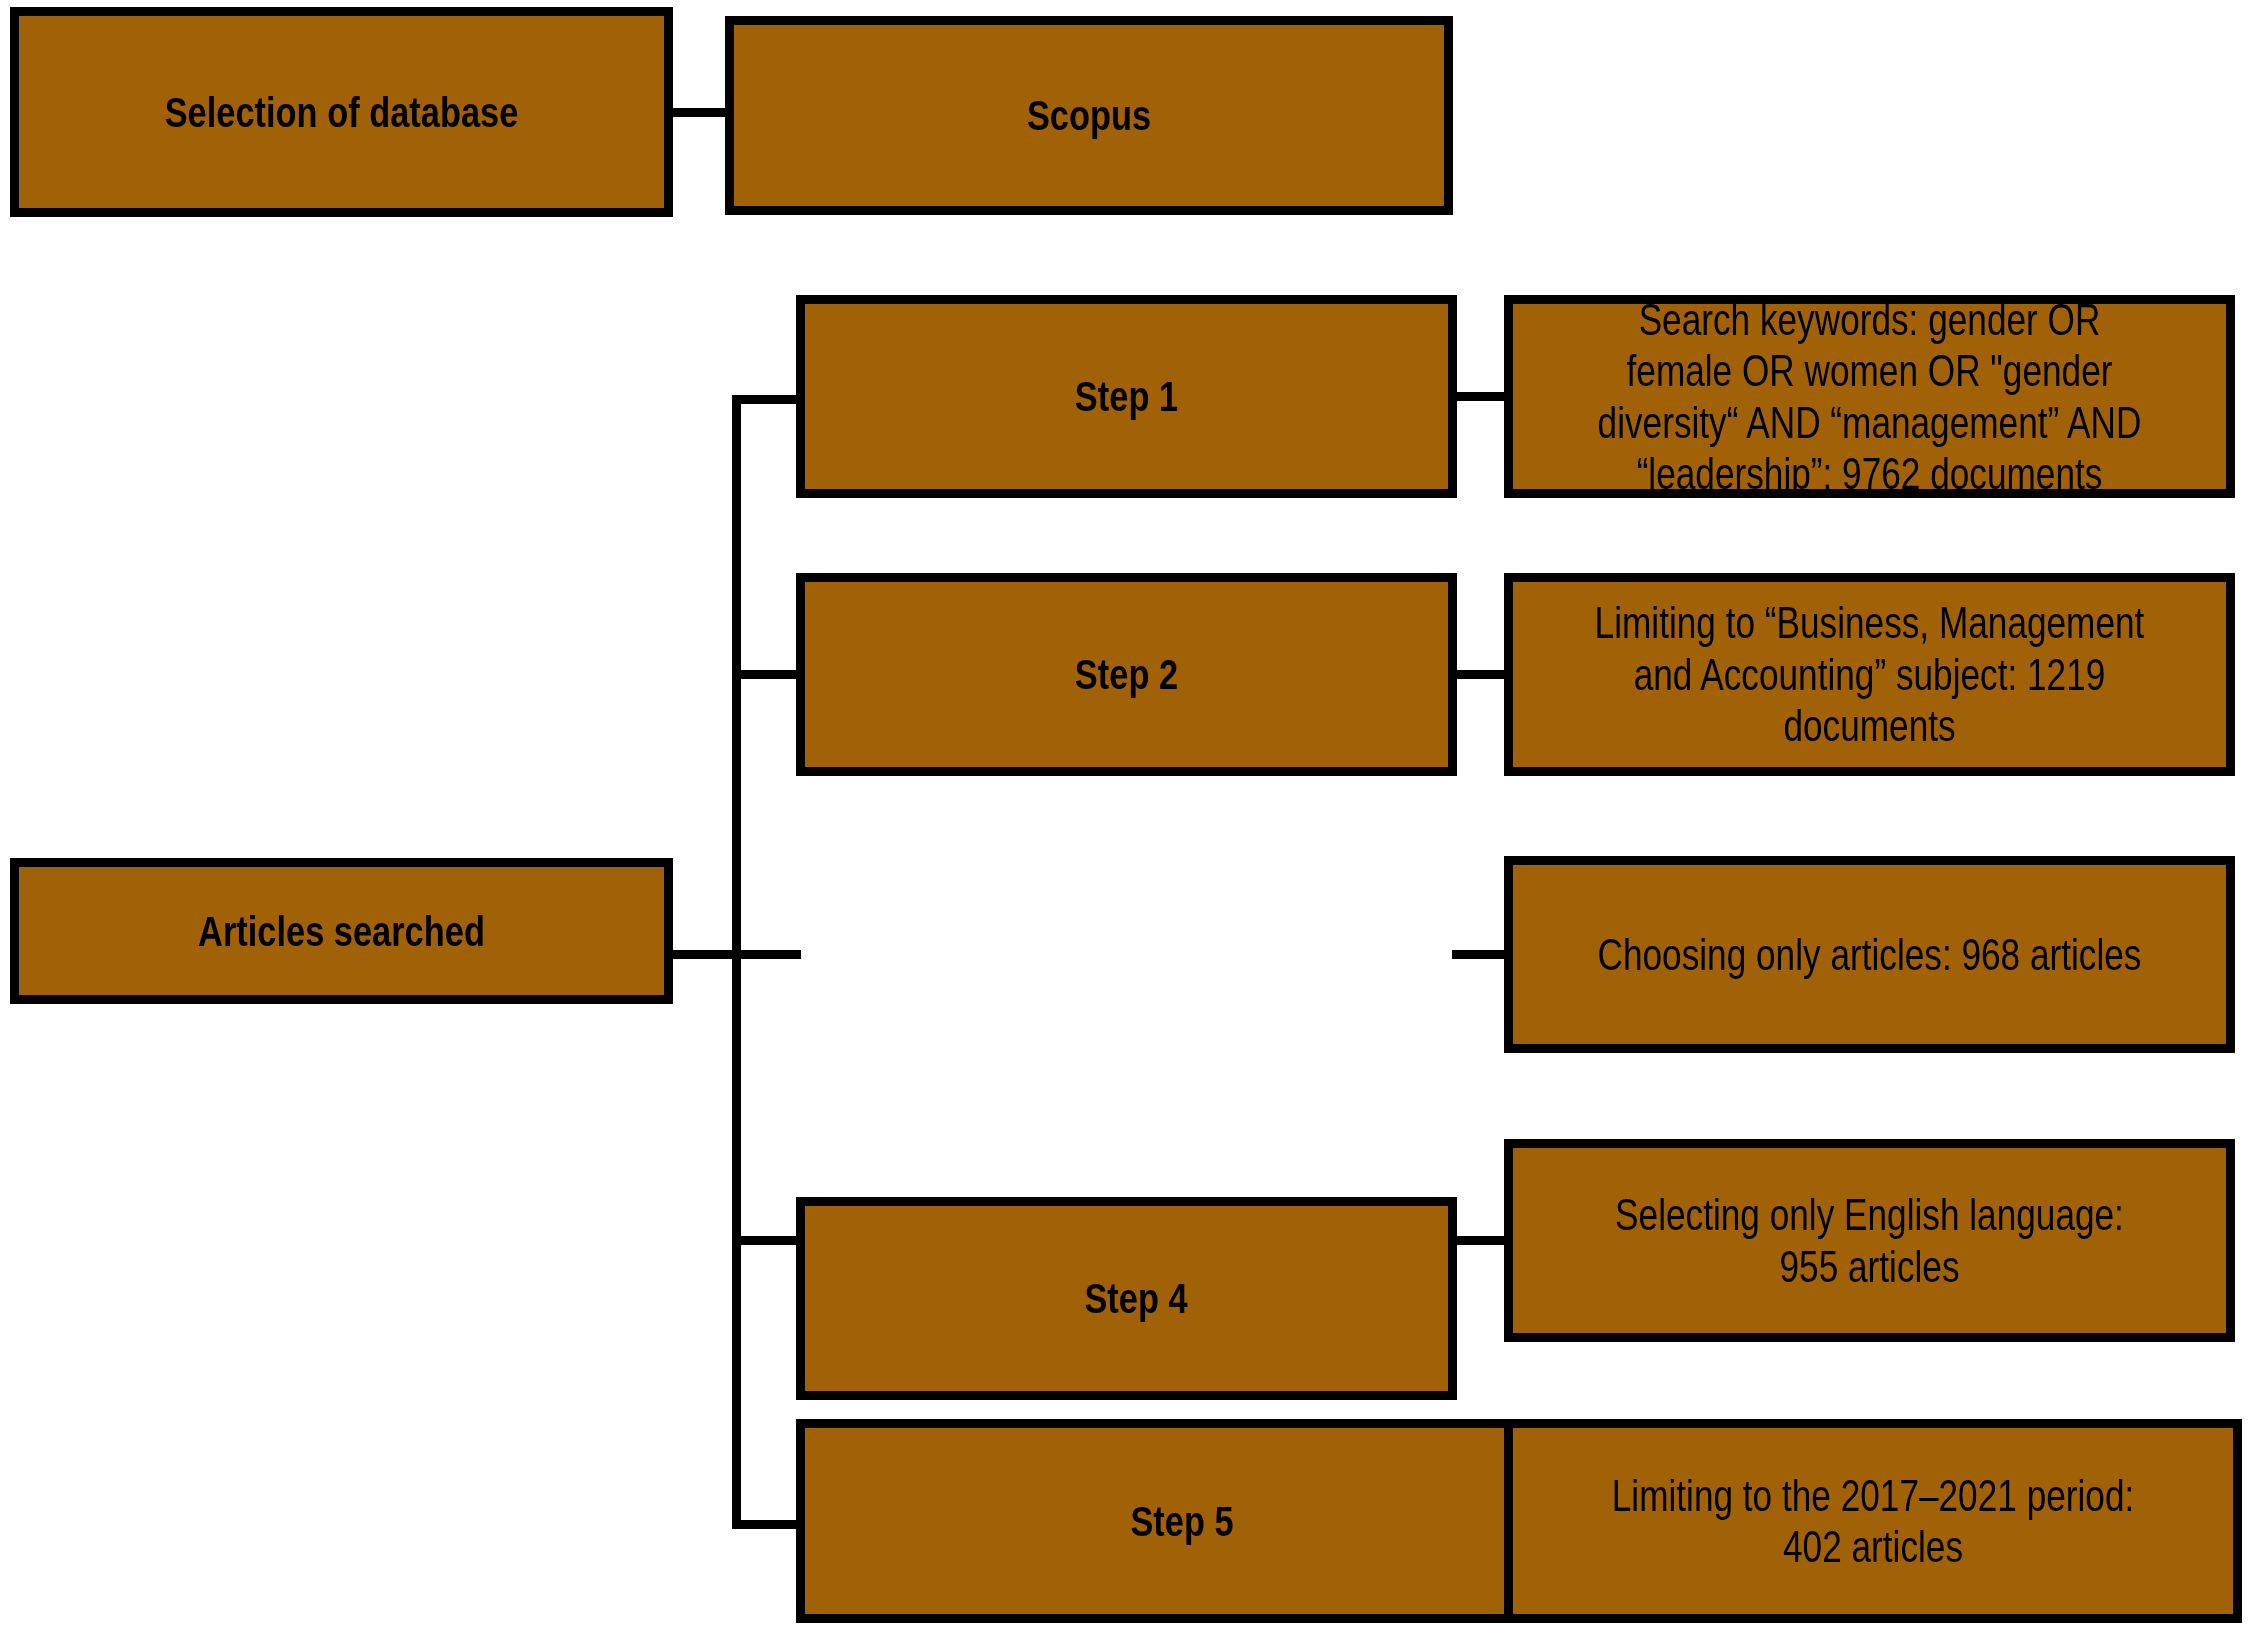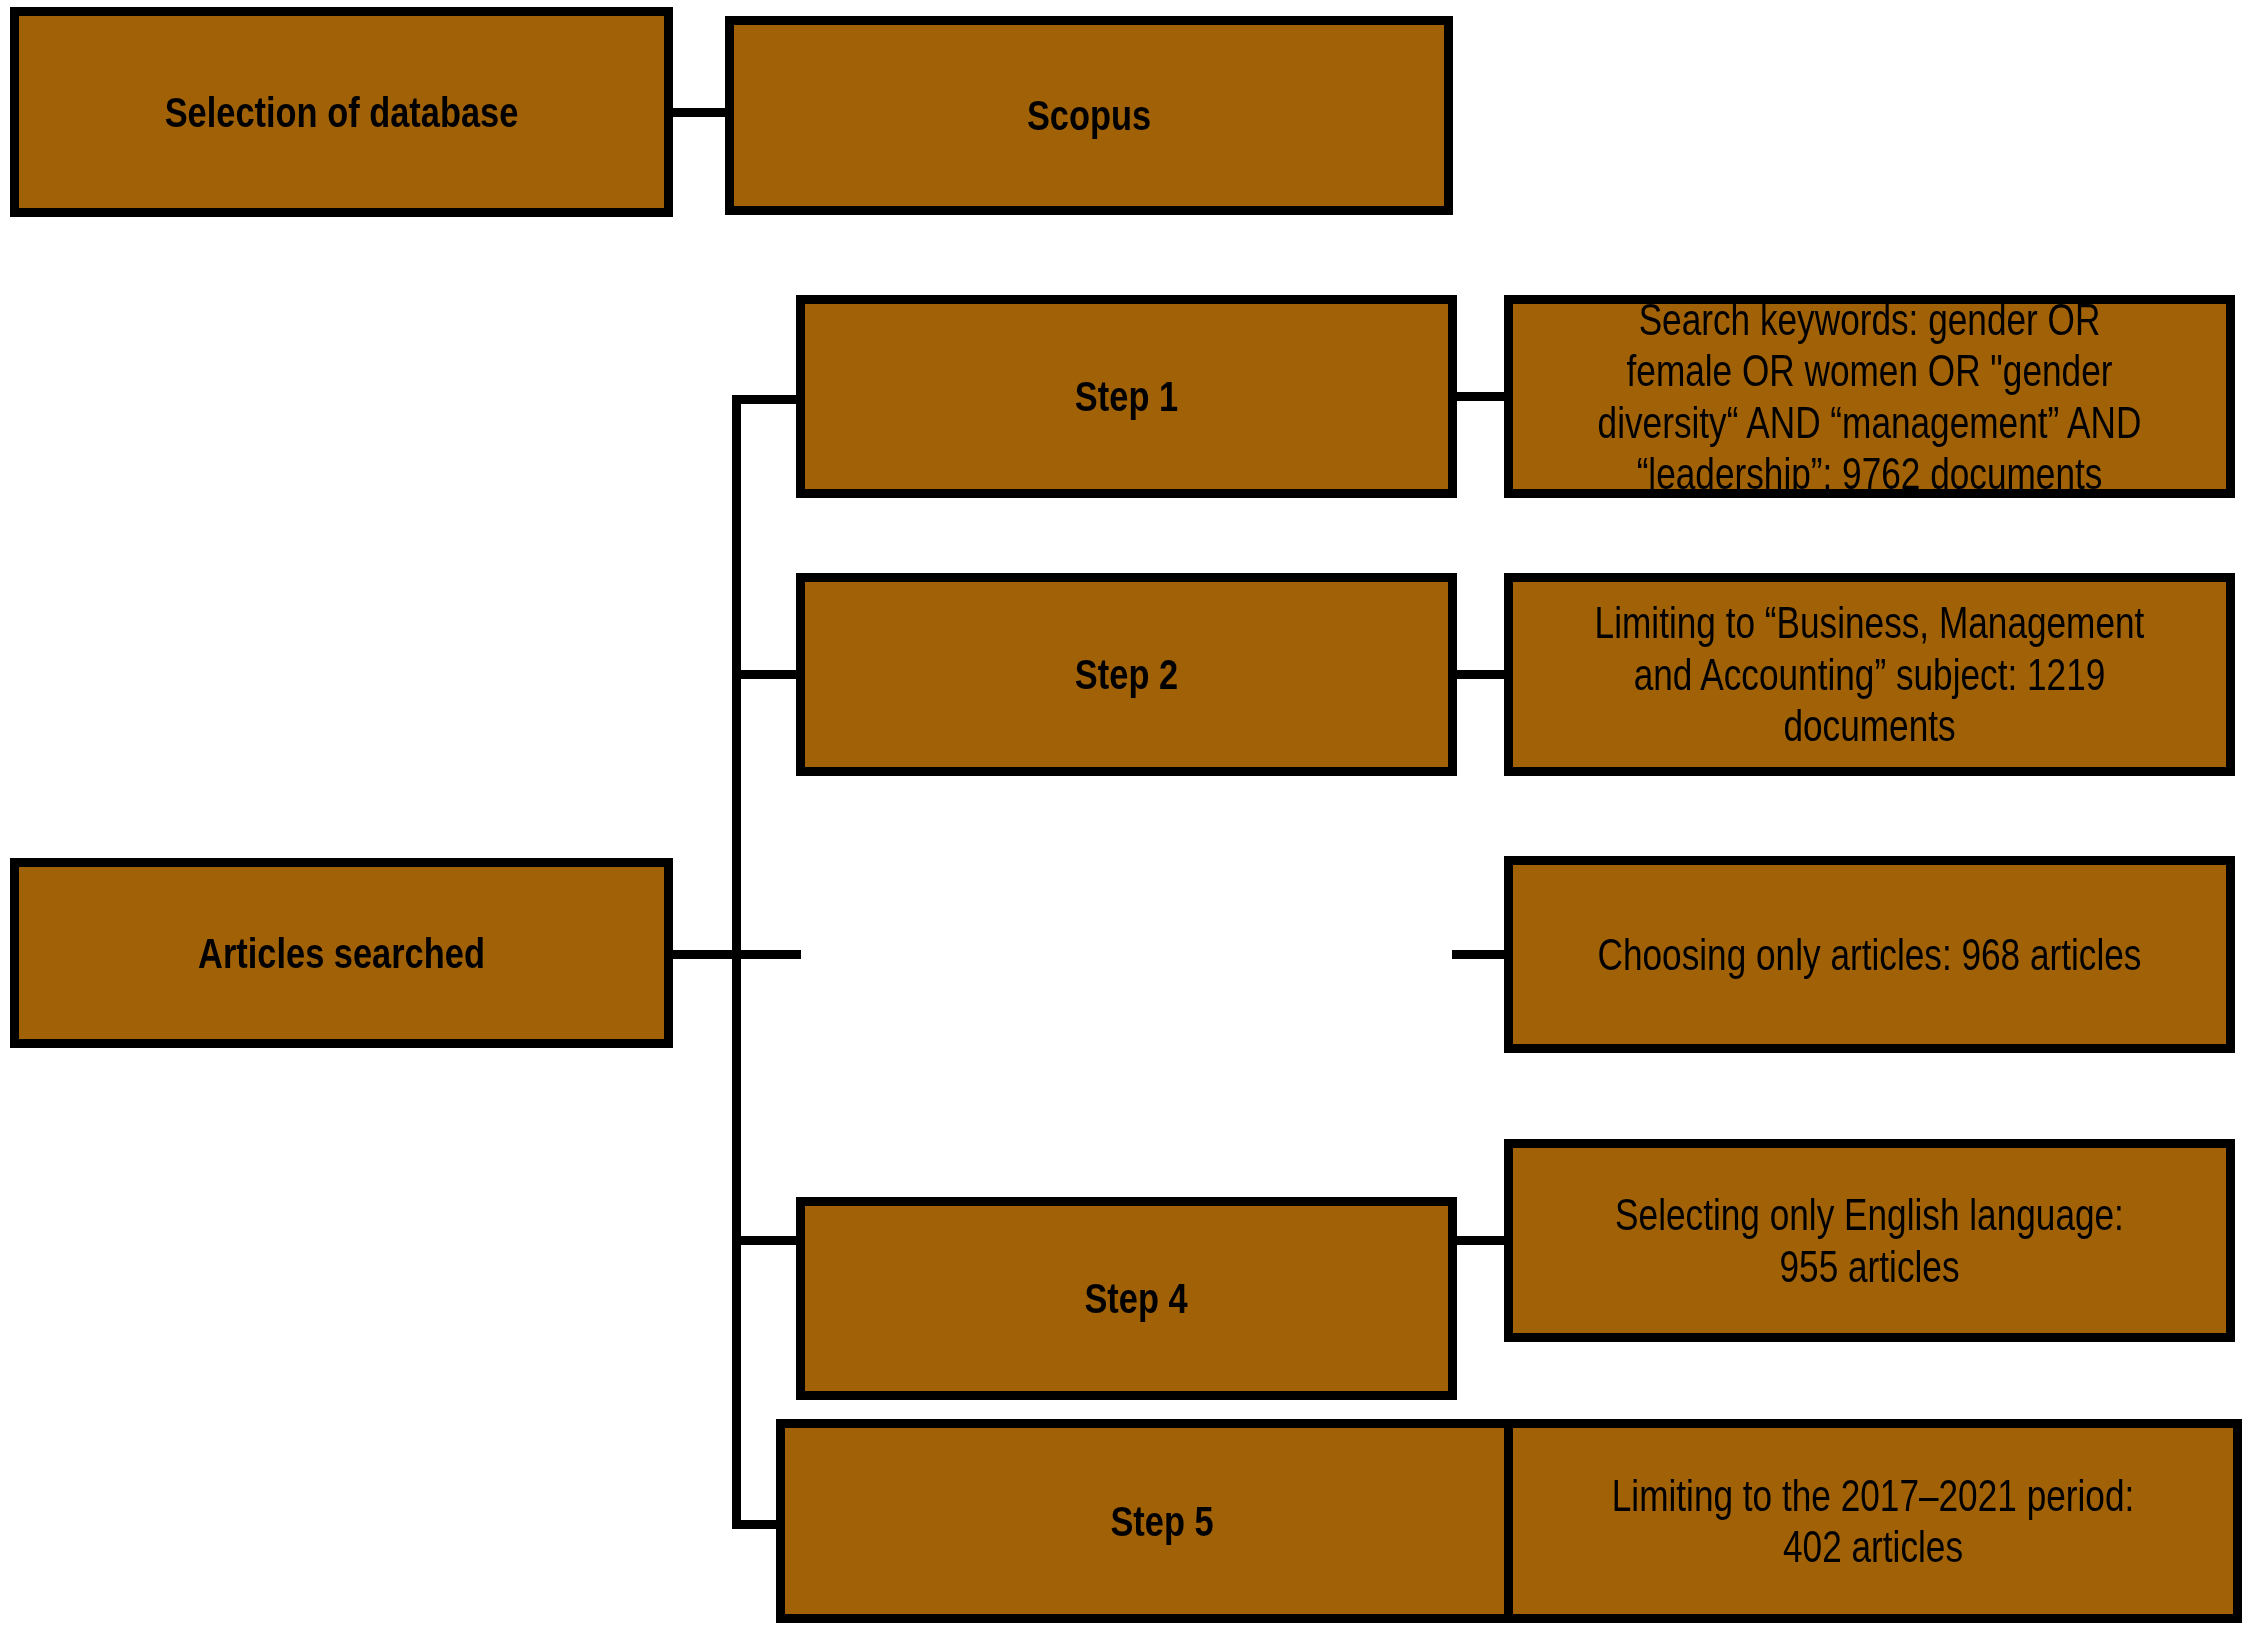--- a/index.html
+++ b/index.html
@@ -73,21 +73,21 @@
   <div class="box bold" style="left:10px; top:7.1px; width:663px; height:210px;">
     <span class="txt">Selection of database</span>
   </div>
 
   <div class="hline" style="left:673px; top:108px; width:57px;"></div>
 
   <div class="box bold" style="left:725px; top:15.7px; width:728px; height:199px;">
     <span class="txt">Scopus</span>
   </div>
 
-  <div class="box bold" style="left:10px; top:858px; width:663px; height:190px;justify-content:flex-end;">
+  <div class="box bold" style="left:10px; top:858px; width:663px; height:146px;justify-content:flex-end;">
     <span class="txt">Articles searched</span>
   </div>
 
   <div class="hline" style="left:673px; top:950px; width:128px;"></div>
 
   <div class="vline" style="left:732px; top:395px; height:1134px;"></div>
 
   <div class="hline" style="left:732px; top:395px; width:75px;"></div>
 
   <div class="box bold" style="left:796px; top:295px; width:661px; height:203px;justify-content:center;">
@@ -126,21 +126,21 @@
   </div>
 
   <div class="hline" style="left:1452px; top:1236px; width:61px;"></div>
 
   <div class="box desc" style="left:1504px; top:1139px; width:731px; height:203px;">
     <span class="txt">Selecting only English language: 955 articles</span>
   </div>
 
   <div class="hline" style="left:732px; top:1520px; width:75px;"></div>
 
-  <div class="box bold" style="left:776px; top:1419px; width:772px; height:204px;">
+  <div class="box bold" style="left:796px; top:1419px; width:772px; height:204px;">
     <span class="txt">Step 5</span>
   </div>
 
   <div class="hline" style="left:1452px; top:1520px; width:61px;"></div>
 
   <div class="box desc" style="left:1504px; top:1419px; width:738px; height:204px;">
     <span class="txt">Limiting to the 2017–2021 period: 402 articles</span>
   </div>
 
 </div>

